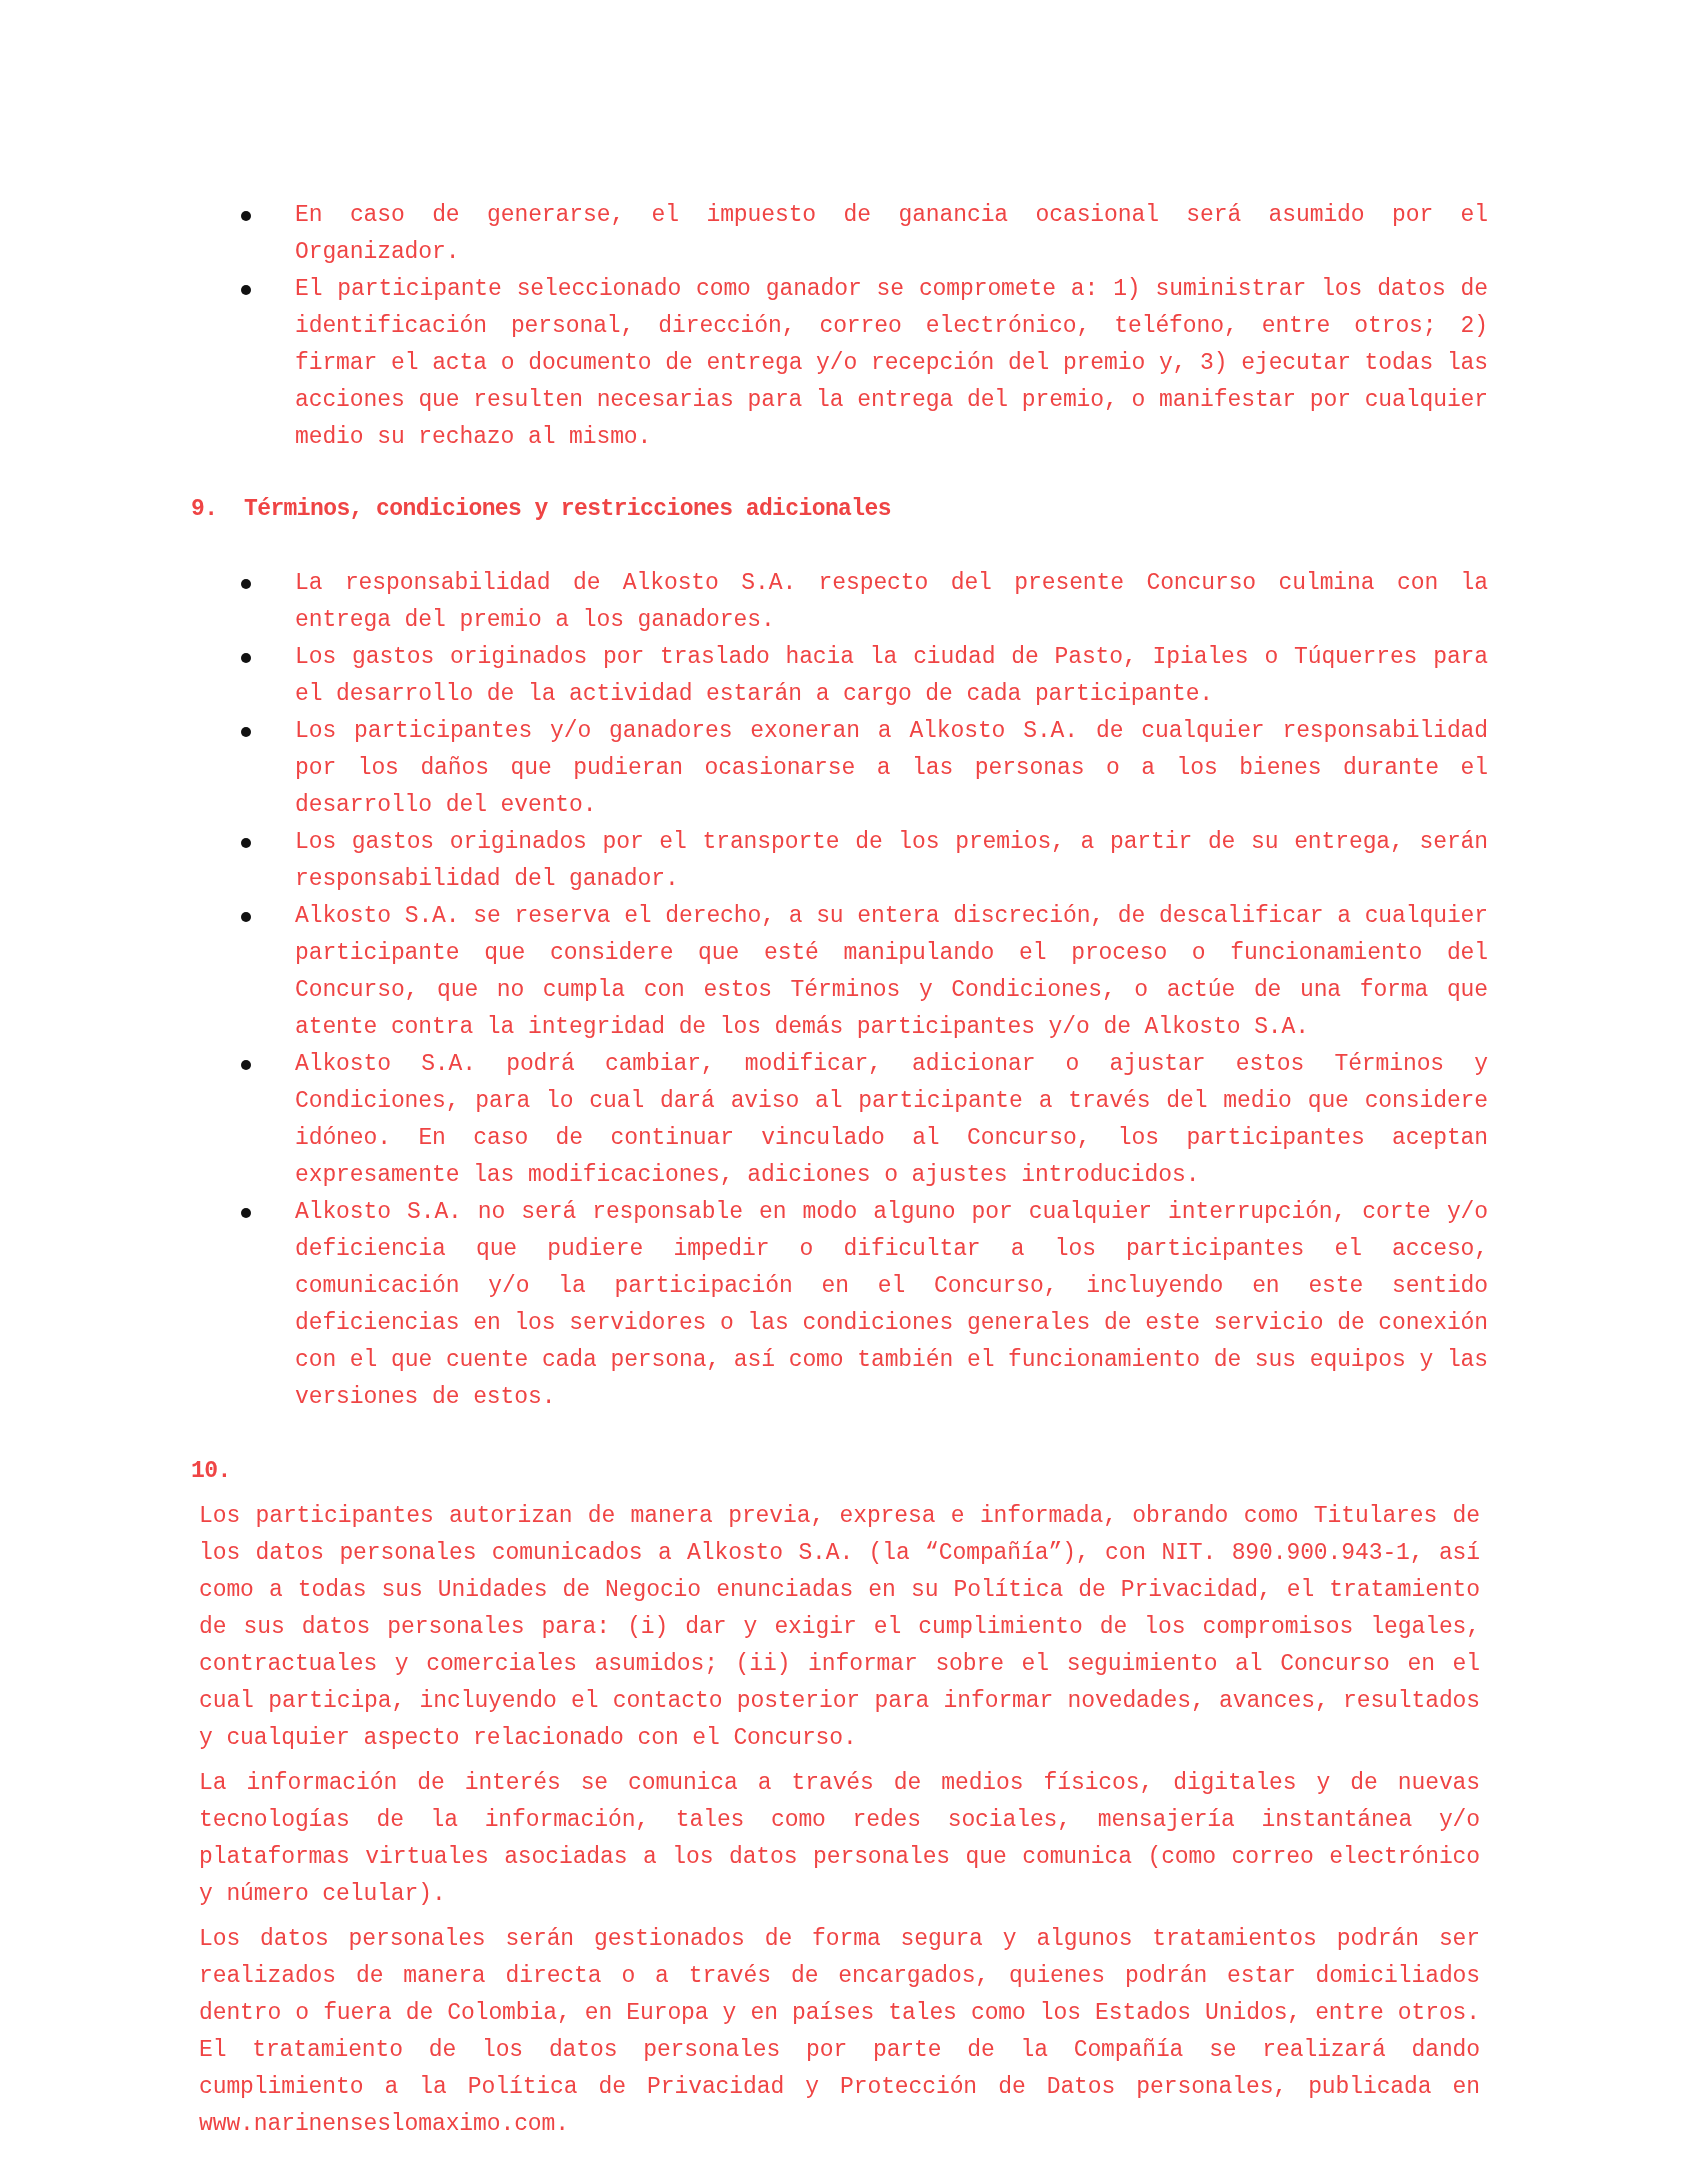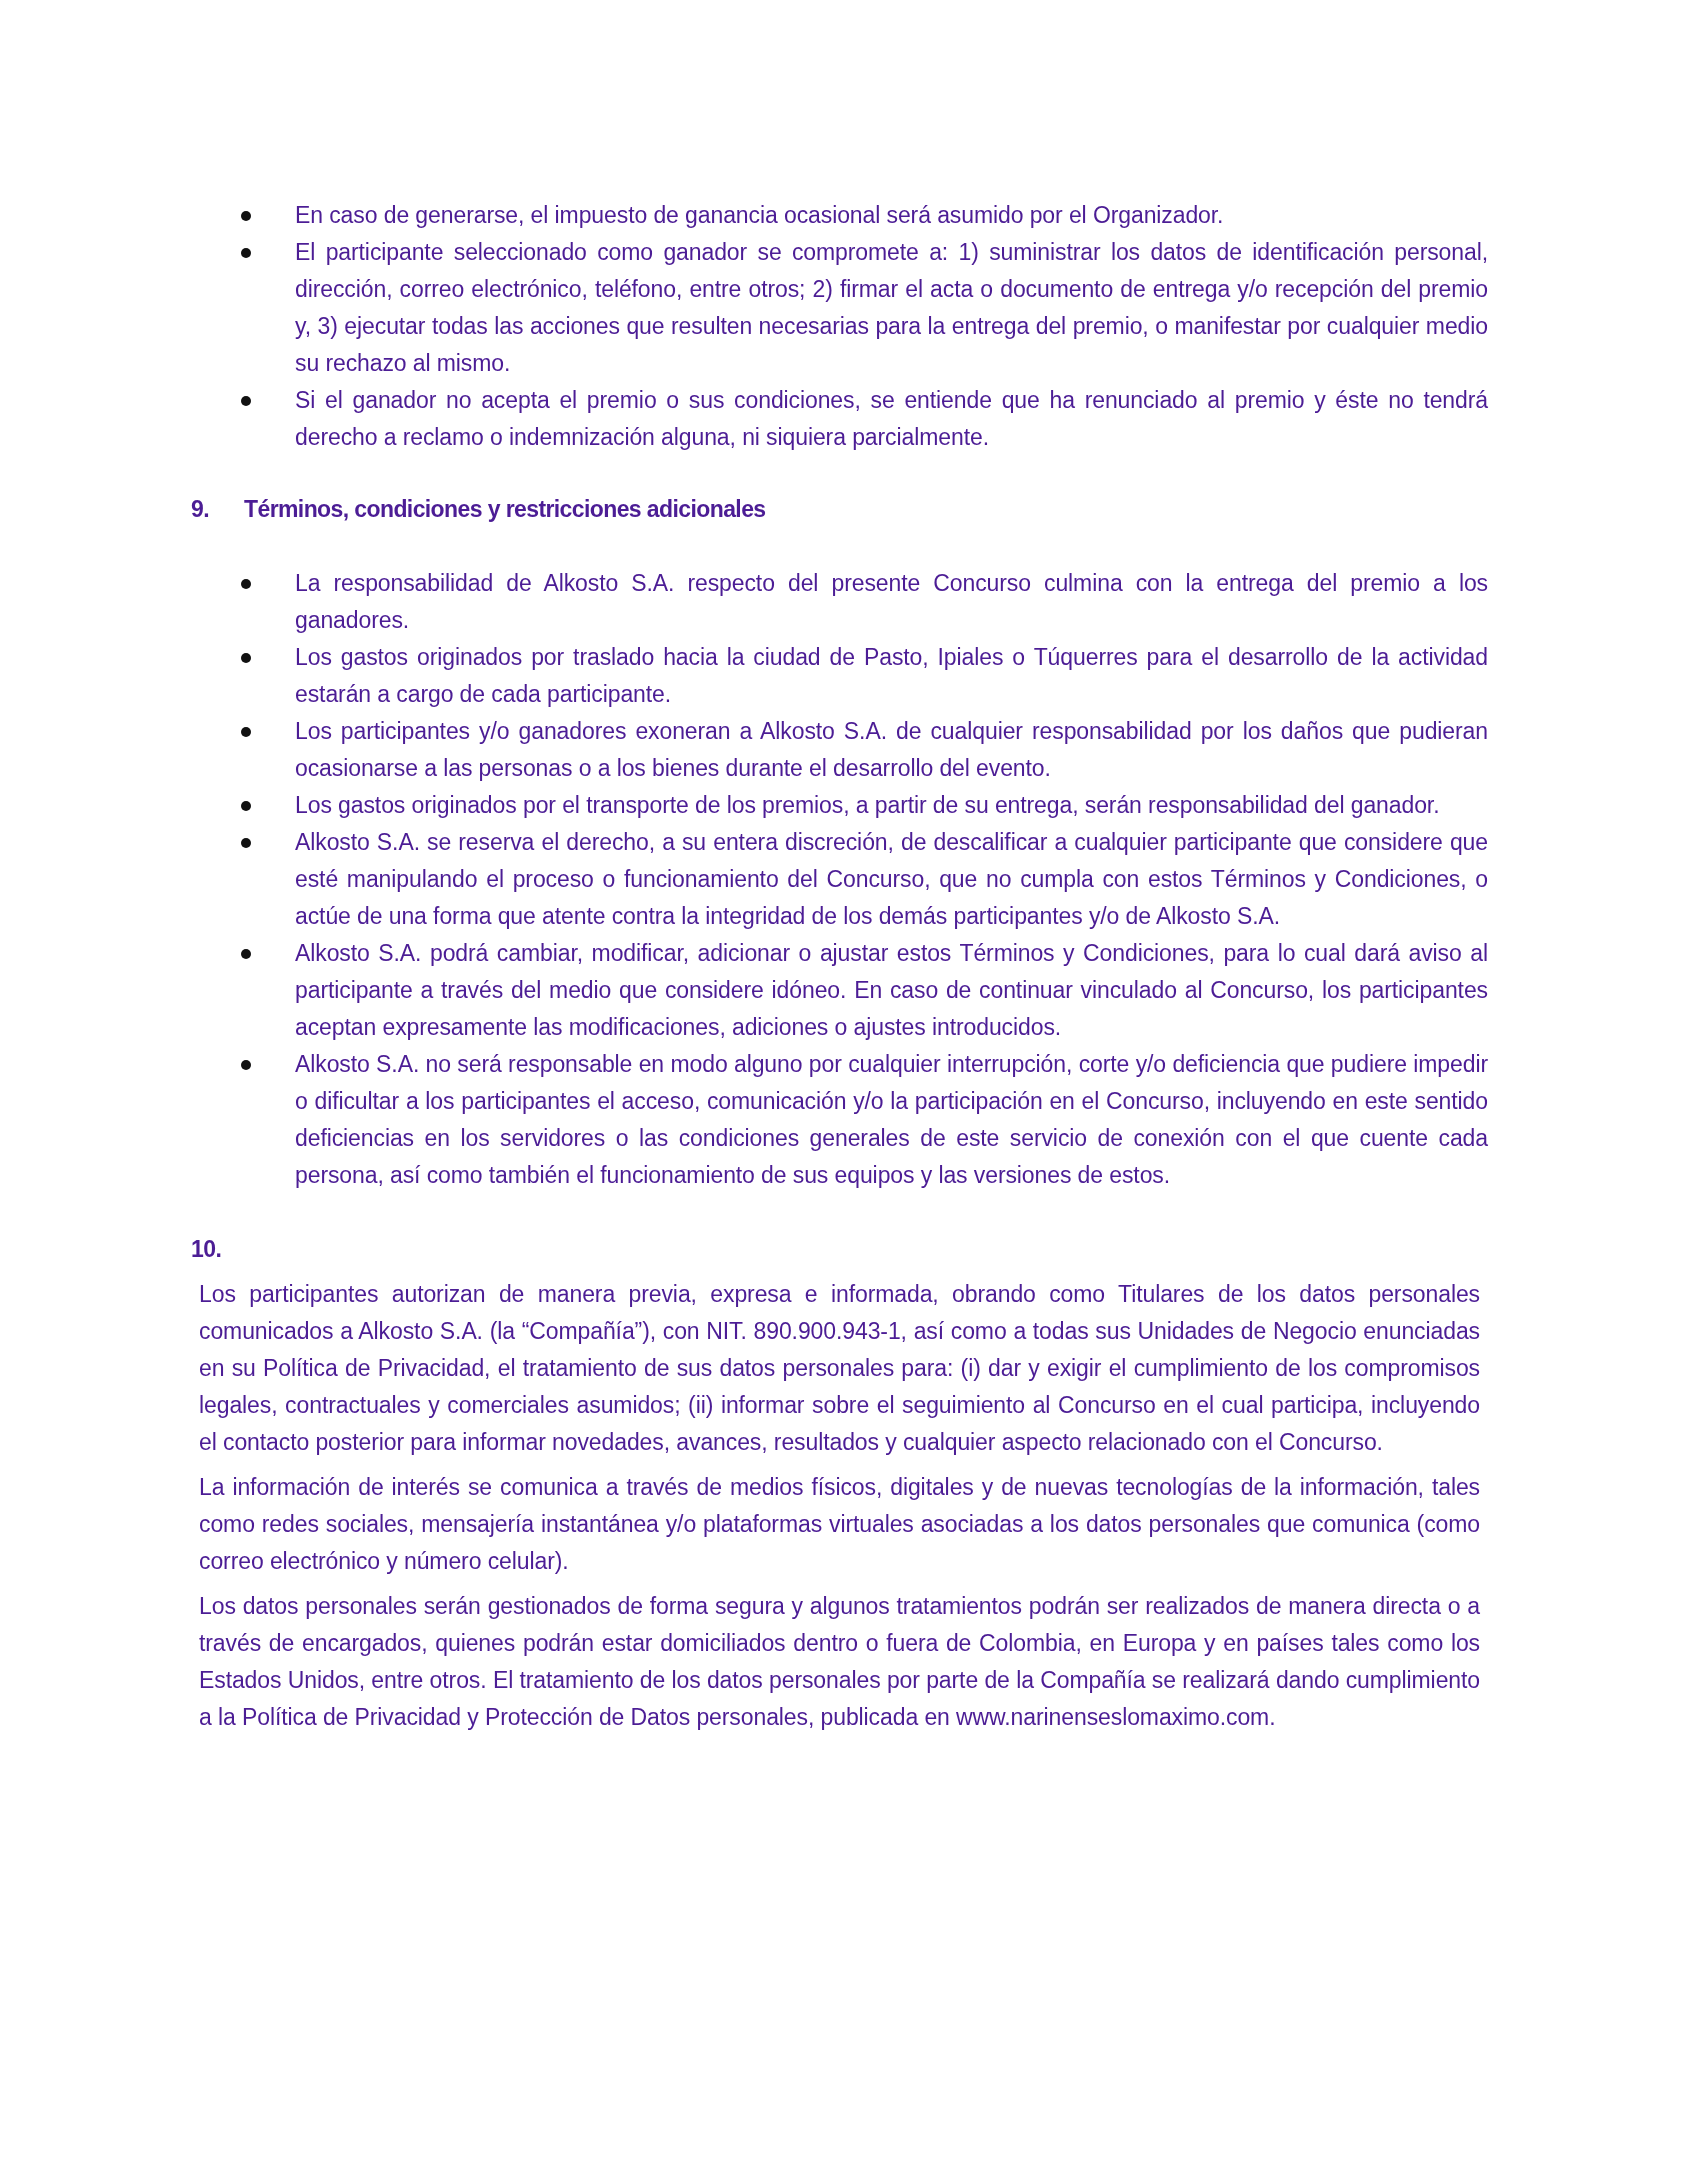--- a/index.html
+++ b/index.html
@@ -2,22 +2,22 @@
 <html><head>
 <meta charset="utf-8">
 <style>
   html, body { margin: 0; padding: 0; background: #ffffff; }
   body { width: 1683px; height: 2178px; position: relative; overflow: hidden; }
   .page {
     position: absolute;
     left: 191px;
     top: 197px;
     width: 1297px;
-    color: #4c1d95;
-    font-family: Liberation Sans, sans-serif;
+    color: #ef4444;
+    font-family: Liberation Mono, monospace;
     font-size: 23px;
     line-height: 37px;
     letter-spacing: -0.1px;
   }
   ul.bullets {
     list-style: none;
     margin: 0;
     padding: 0 0 0 104px;
   }
   ul.bullets li {
@@ -54,21 +54,20 @@
   }
 </style>
 </head>
 <body>
 
 <div class="page">
 
   <ul class="bullets">
     <li><span class="dot"></span><span>En caso de generarse, el impuesto de ganancia ocasional será asumido por el Organizador.</span></li>
     <li><span class="dot"></span><span>El participante seleccionado como ganador se compromete a: 1) suministrar los datos de identificación personal, dirección, correo electrónico, teléfono, entre otros; 2) firmar el acta o documento de entrega y/o recepción del premio y, 3) ejecutar todas las acciones que resulten necesarias para la entrega del premio, o manifestar por cualquier medio su rechazo al mismo.</span></li>
-    <li><span class="dot"></span><span>Si el ganador no acepta el premio o sus condiciones, se entiende que ha renunciado al premio y éste no tendrá derecho a reclamo o indemnización alguna, ni siquiera parcialmente.</span></li>
   </ul>
 
   <h2 class="heading h9">
     <span class="num">9.</span>
     <span>Términos, condiciones y restricciones adicionales</span>
   </h2>
 
   <ul class="bullets">
     <li><span class="dot"></span><span>La responsabilidad de Alkosto S.A. respecto del presente Concurso culmina con la entrega del premio a los ganadores.</span></li>
     <li><span class="dot"></span><span>Los gastos originados por traslado hacia la ciudad de Pasto, Ipiales o Túquerres para el desarrollo de la actividad estarán a cargo de cada participante.</span></li>

